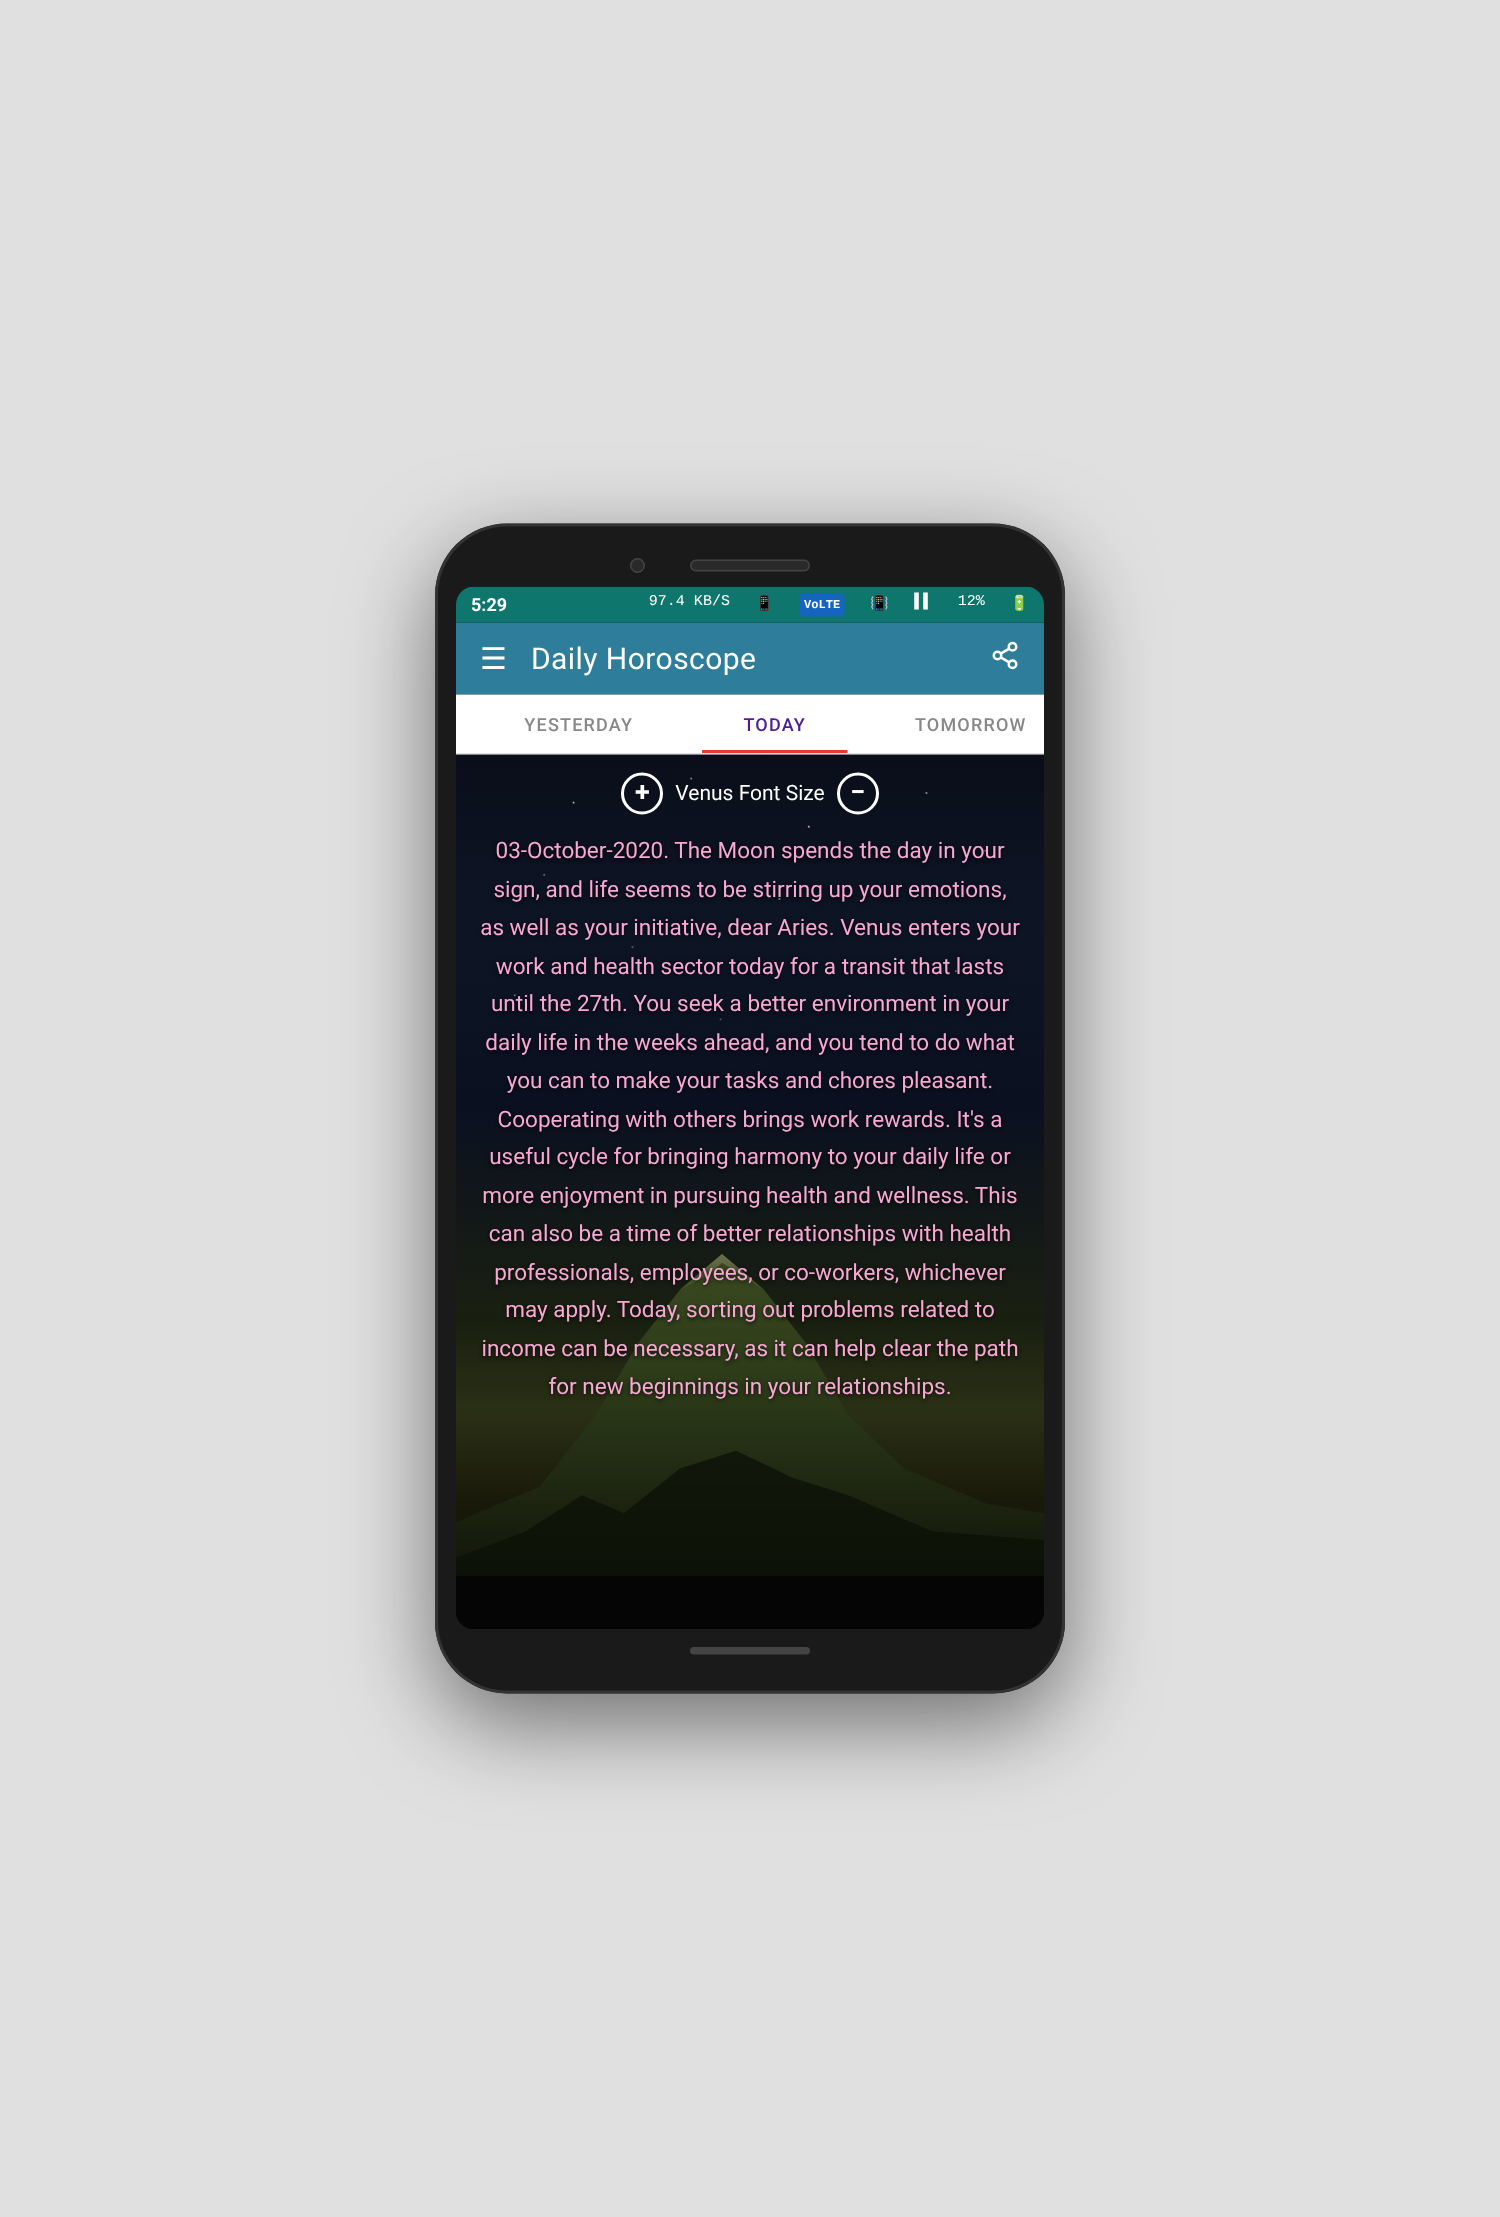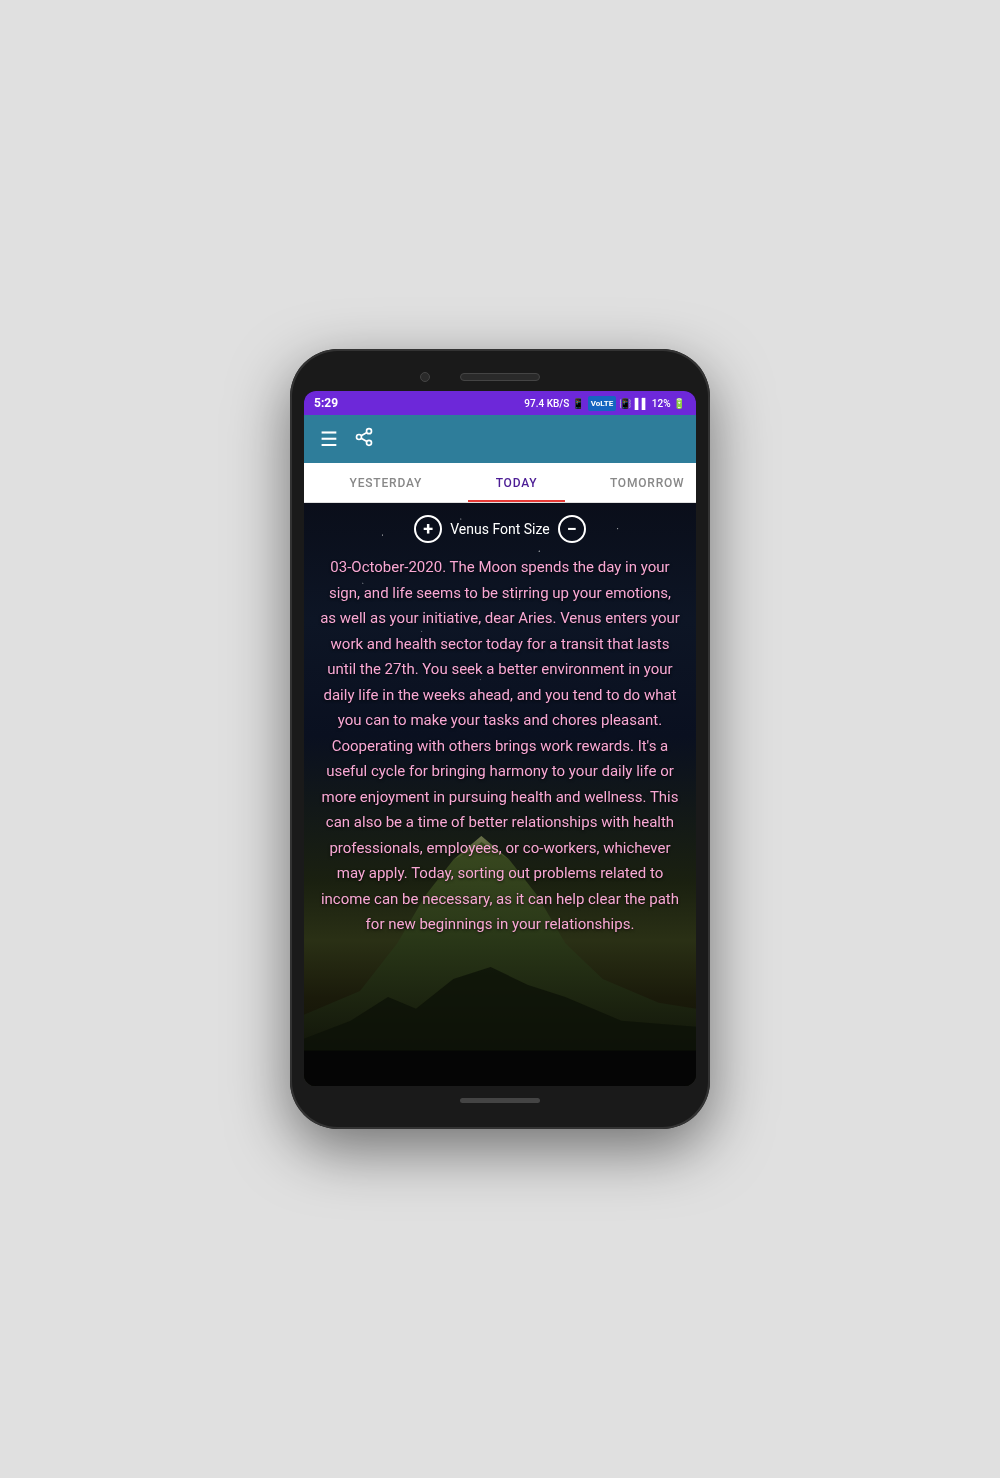--- a/index.html
+++ b/index.html
@@ -56,42 +56,43 @@
       flex: 1;
       background: #000;
       border-radius: 12px;
       overflow: hidden;
       display: flex;
       flex-direction: column;
     }
 
     
     .status-bar {
-      background: #6d28d9;
+      background: #0f766e;
       display: flex;
       justify-content: space-between;
       align-items: center;
       padding: 4px 10px;
       color: #fff;
       font-size: 11px;
       font-weight: 500;
       height: 24px;
       flex-shrink: 0;
     }
 
     .status-left {
       font-size: 12px;
       font-weight: bold;
     }
 
     .status-right {
       display: flex;
-      align-items: center;
-      gap: 3px;
+      align-items: flex-start;
+      gap: 17px;
       font-size: 10px;
+      font-family: Liberation Mono, monospace;
     }
 
     .status-badge {
       background: #1565c0;
       color: #fff;
       font-size: 8px;
       padding: 3px 3px;
       border-radius: 2px;
       font-weight: bold;
     }
@@ -309,20 +310,21 @@
         <span class="status-badge">VoLTE</span>
         <span>📳</span>
         <span>▌▌</span>
         <span>12%</span>
         <span>🔋</span>
       </div>
     </div>
 
     <div class="app-bar">
       <div class="hamburger-icon">☰</div>
+      <div class="app-title">Daily Horoscope</div>
       <div class="share-icon">
         <svg width="20" height="20" viewBox="0 0 24 24" fill="white">
           <circle cx="18" cy="5" r="3" fill="none" stroke="white" stroke-width="2"></circle>
           <circle cx="6" cy="12" r="3" fill="none" stroke="white" stroke-width="2"></circle>
           <circle cx="18" cy="19" r="3" fill="none" stroke="white" stroke-width="2"></circle>
           <line x1="8.59" y1="13.51" x2="15.42" y2="17.49" stroke="white" stroke-width="2"></line>
           <line x1="15.41" y1="6.51" x2="8.59" y2="10.49" stroke="white" stroke-width="2"></line>
         </svg>
       </div>
     </div>

